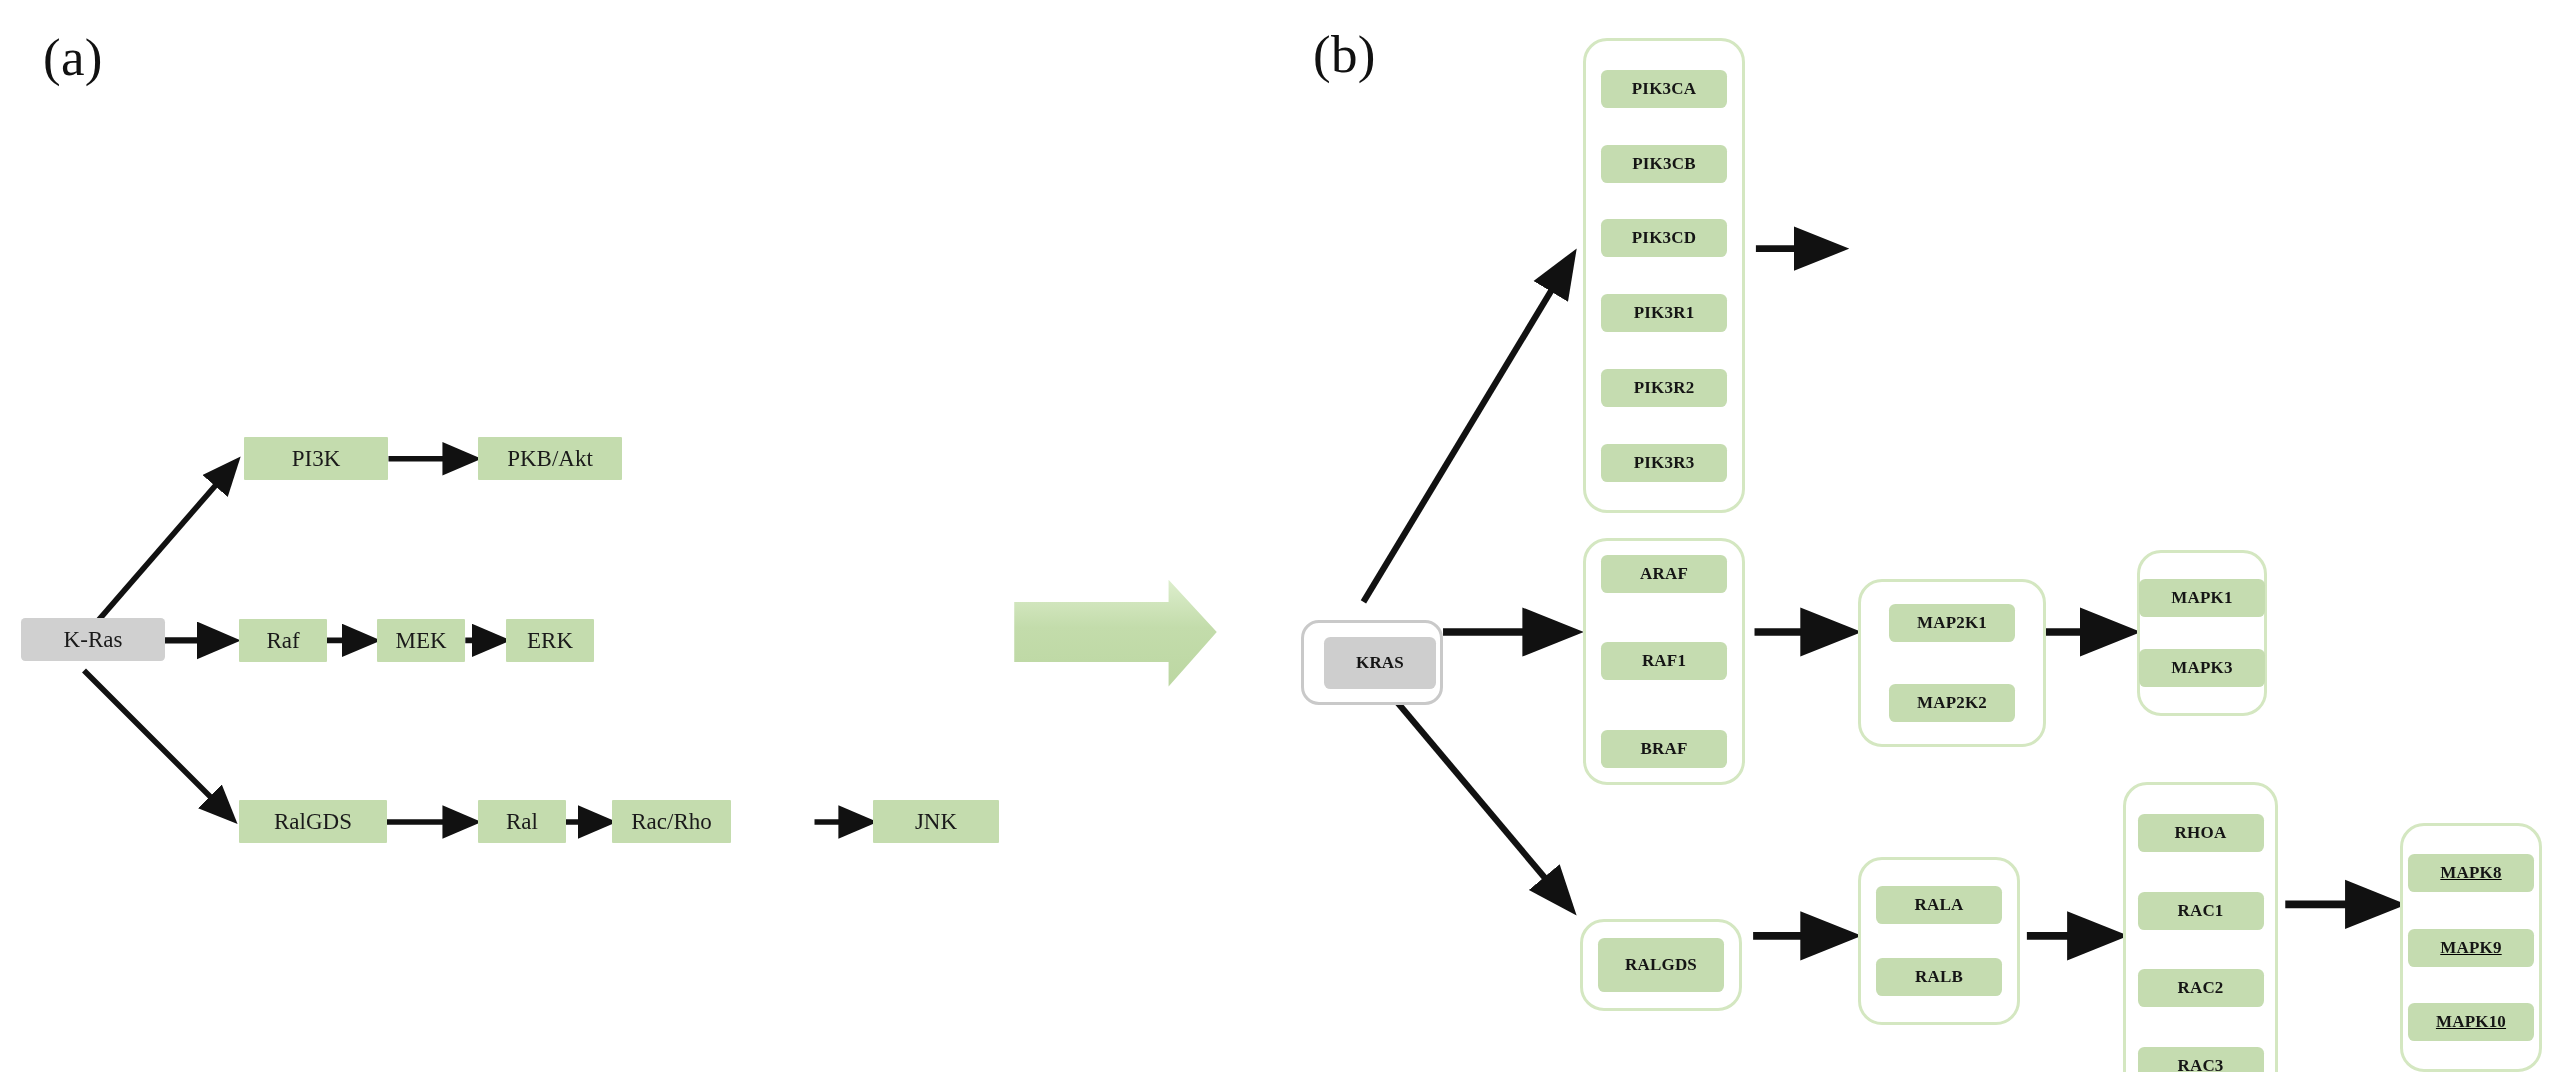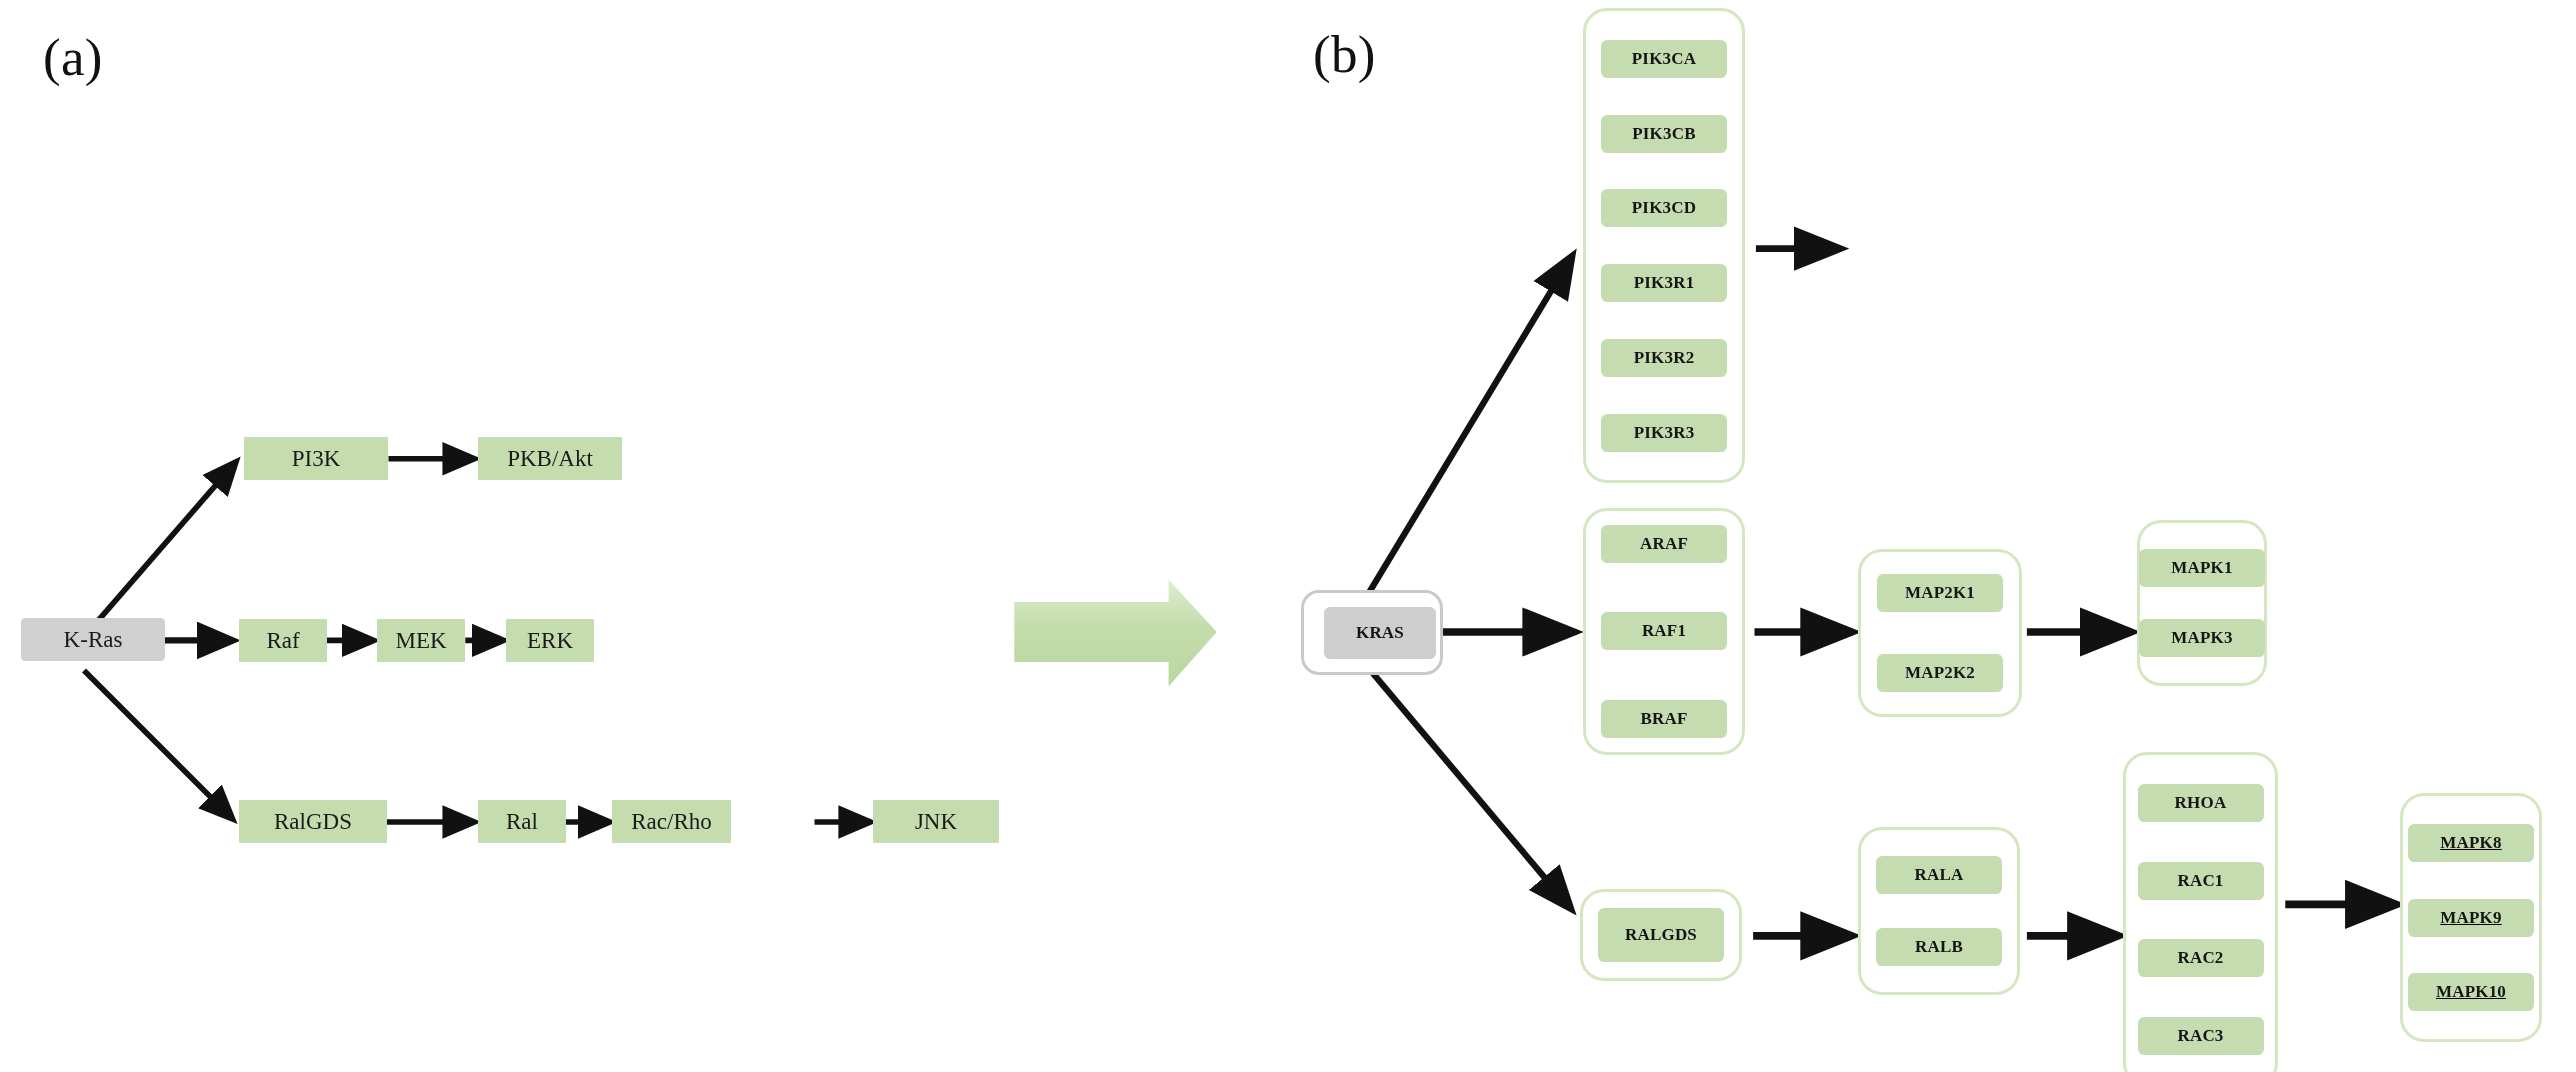--- a/index.html
+++ b/index.html
@@ -50,20 +50,21 @@
     position: absolute;
     box-sizing: border-box;
     border: 3.5px solid #d4e7c1;
     background: #ffffff;
     border-radius: 24px;
     display: flex;
     flex-direction: column;
     align-items: center;
     justify-content: space-around;
     padding: 9.8px 0;
+    margin-top: 30px;
   }
   .gene {
     box-sizing: border-box;
     width: 126px;
     height: 38px;
     background: #c5dcb0;
     border-radius: 6.3px;
     display: flex;
     align-items: center;
     justify-content: center;
@@ -181,21 +182,21 @@
     <div class="gene">PIK3R3</div>
   </div>
 
 
   <div class="cluster" style="left:1583px; top:508px; width:162px; height:247px;gap:40px;">
     <div class="gene">ARAF</div>
     <div class="gene">RAF1</div>
     <div class="gene">BRAF</div>
   </div>
 
-  <div class="cluster" style="left:1858px; top:549px; width:164px; height:168px;gap:16px;">
+  <div class="cluster" style="left:1858px; top:549px; width:188px; height:168px;gap:16px;">
     <div class="gene">MAP2K1</div>
     <div class="gene">MAP2K2</div>
   </div>
 
   <div class="cluster" style="left:2137px; top:520px; width:130px; height:166px;">
     <div class="gene">MAPK1</div>
     <div class="gene">MAPK3</div>
   </div>
 
   <div class="cluster" style="left:1580px; top:889px; width:162px; height:92px;">

